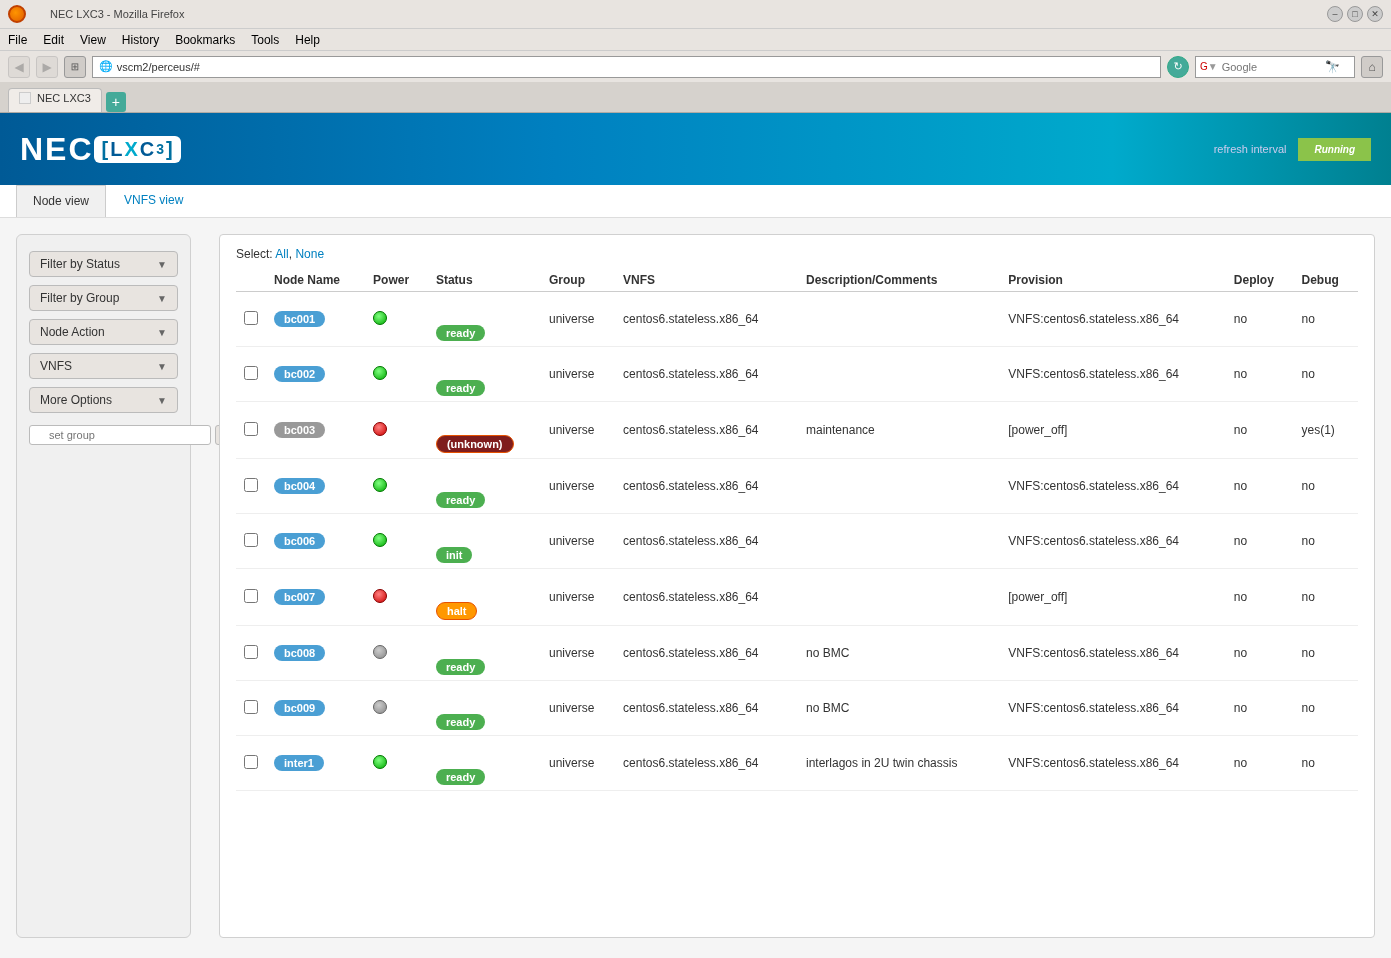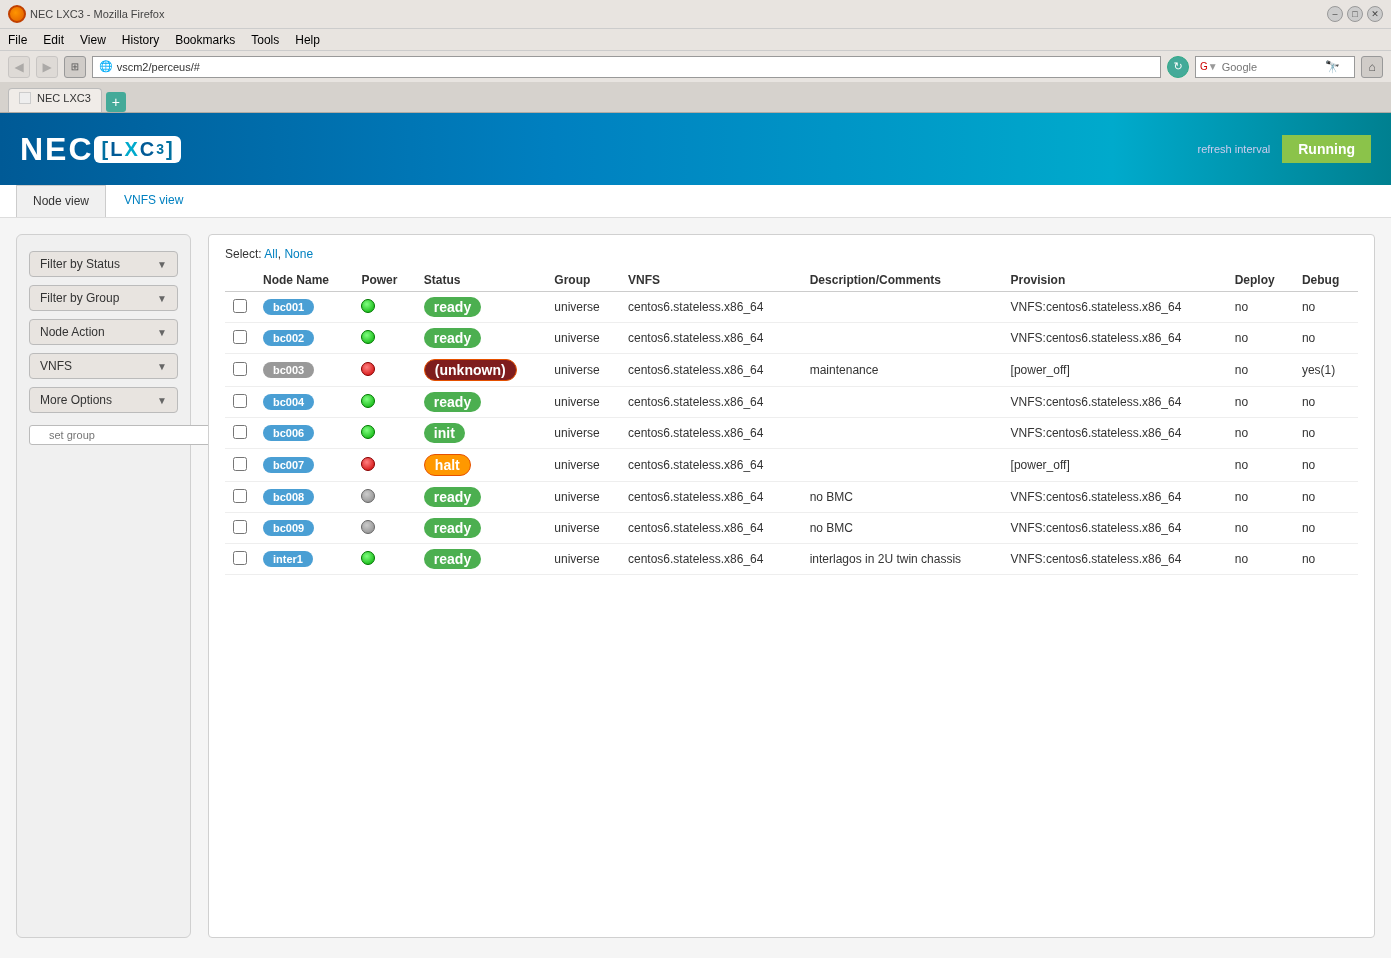--- a/index.html
+++ b/index.html
@@ -21,21 +21,21 @@
     .title-bar {
       background: #e8e4e0;
       padding: 4px 8px;
       display: flex;
       align-items: center;
       justify-content: space-between;
       font-size: 11px;
       color: #444;
       height: 28px;
     }
-    .title-bar-left { display: flex; align-items: center; gap: 4px; }
+    .title-bar-left { display: flex; align-items: center; gap: 24px; }
     .title-bar-right { display: flex; align-items: center; gap: 4px; }
     .firefox-logo {
       width: 18px; height: 18px;
       background: radial-gradient(circle at 40% 40%, #ff9500, #e05c00);
       border-radius: 50%;
       border: 2px solid #c04000;
     }
     .win-btn {
       width: 16px; height: 16px;
       border-radius: 50%;
@@ -160,23 +160,24 @@
     .lxc-3 { font-size: 14px; font-weight: bold; color: #0070a0; vertical-align: super; }
     .header-right {
       position: absolute; right: 20px;
       display: flex; align-items: center; gap: 12px;
     }
     .refresh-info { text-align: right; }
     .running-badge {
       background: #8bc34a;
       color: white;
       font-weight: bold;
-      font-size: 14px;
+      font-size: 10px;
       padding: 6px 16px;
       border-radius: 0;
+      font-style: italic;
     }
 
     
     .nav-tabs {
       background: white;
       border-bottom: 1px solid #ddd;
       padding: 0 16px;
       display: flex;
       gap: 2px;
     }
@@ -189,21 +190,21 @@
     }
     .nav-tab-border {
       border: 1px solid #ccc;
       border-bottom: none;
       background: #f0f0f0;
     }
 
     
     .main-content {
       display: flex;
-      gap: 1px;
+      gap: 12px;
       padding: 16px;
       height: calc(100% - 110px);
     }
 
     
     .sidebar {
       width: 175px;
       flex-shrink: 0;
       display: flex;
       flex-direction: column;
@@ -299,22 +300,23 @@
     }
     .node-badge.blue { background: #4a9fd4; }
     .node-badge.gray { background: #999; }
 
     
     .status-badge {
       display: inline-block;
       padding: 2px 10px;
       border-radius: 12px;
       color: white;
-      font-size: 14px;
+      font-size: 11px;
       font-weight: bold;
+      margin-top: 28px;
     }
     .status-ready { background: #4caf50; }
     .status-init { background: #4caf50; }
     .status-unknown { background: #7f1d1d; border: 1px solid #e65100; }
     .status-halt { background: #ff9800; border: 1px solid #e65100; }
 
     
     .power-dot {
       width: 14px; height: 14px;
       border-radius: 50%;

